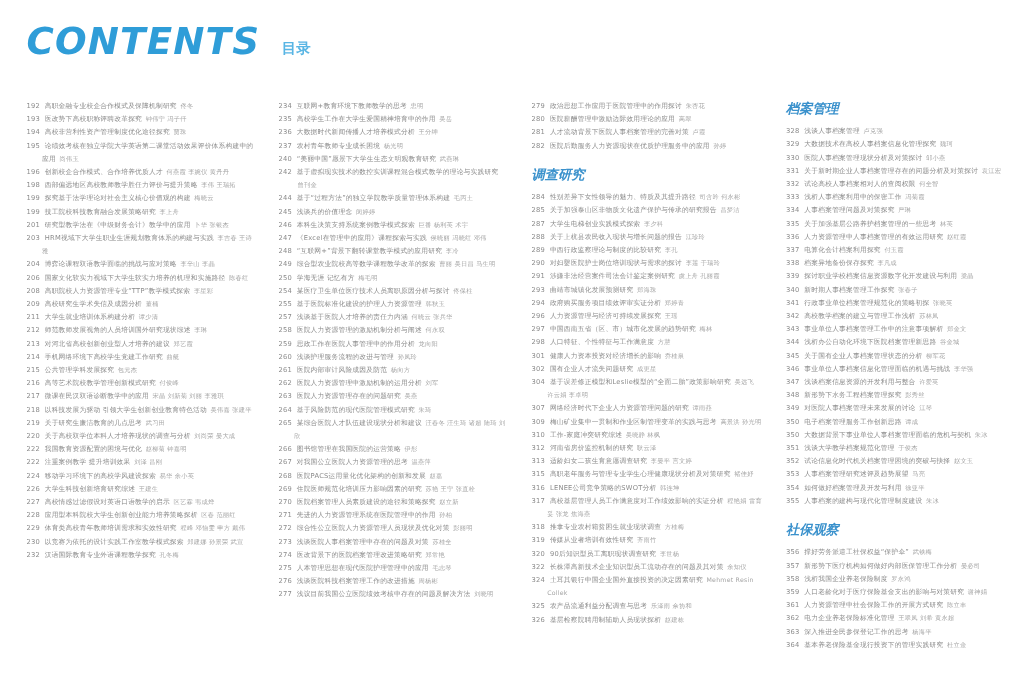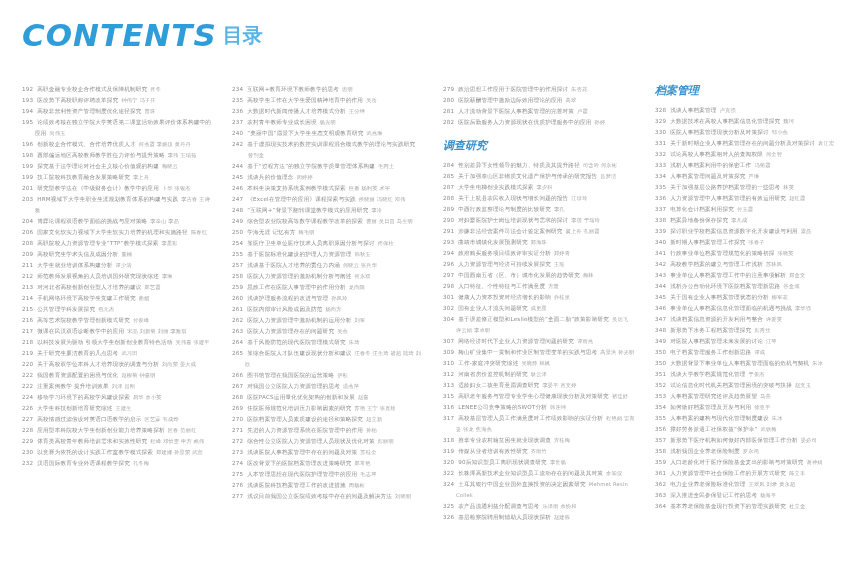--- a/index.html
+++ b/index.html
@@ -1,27 +1,27 @@
 <!DOCTYPE html>
 <html><head>
 <meta charset="utf-8">
 <style>
   html,body{margin:0;padding:0;}
   body{
     width:850px;height:578px;background:#ffffff;position:relative;overflow:hidden;
     font-family:"DejaVu Sans","Liberation Sans",sans-serif;
     --title-blue:#2f9dd8;--subtitle-blue:#58b5e4;--section-blue:#3a91cc;--entry-gray:#8b8b8b;
   }
-  .header{position:absolute;left:22px;top:20px;display:flex;align-items:flex-end;gap:6px;}
+  .header{position:absolute;left:22px;top:20px;display:flex;align-items:flex-end;gap:18px;}
   .title-en{
     font-size:31px;font-weight:bold;color:var(--title-blue);
     letter-spacing:1px;line-height:1;font-style:italic;
     font-family:"DejaVu Sans","Liberation Sans",sans-serif;
   }
-  .title-zh{font-size:20px;font-weight:bold;color:var(--subtitle-blue);padding-bottom:2px;font-family:Liberation Serif, serif;}
+  .title-zh{font-size:12px;font-weight:bold;color:var(--subtitle-blue);padding-bottom:2px;font-family:Liberation Serif, serif;}
   .columns{
     position:absolute;left:22px;top:84px;
     display:grid;grid-template-columns:190px 191px 192px 190px;column-gap:20px;
   }
   .col{display:block;}
   .entry{
     font-size:5.6px;line-height:11px;color:var(--entry-gray);
     padding-left:13px;text-indent:-13px;
     letter-spacing:0.2px;
   }
@@ -177,20 +177,21 @@
       <div class="entry"><span class="no">347</span> <span class="title">浅谈档案信息资源的开发利用与整合</span><span class="authors">许爱英</span></div>
       <div class="entry"><span class="no">348</span> <span class="title">新形势下水务工程档案管理探究</span><span class="authors">彭秀丝</span></div>
       <div class="entry"><span class="no">349</span> <span class="title">对医院人事档案管理未来发展的讨论</span><span class="authors">江琴</span></div>
       <div class="entry"><span class="no">350</span> <span class="title">电子档案管理服务工作创新思路</span><span class="authors">谭成</span></div>
       <div class="entry"><span class="no">350</span> <span class="title">大数据背景下事业单位人事档案管理面临的危机与契机</span><span class="authors">朱冰</span></div>
       <div class="entry"><span class="no">351</span> <span class="title">浅谈大学教学档案规范化管理</span><span class="authors">于俊杰</span></div>
       <div class="entry"><span class="no">352</span> <span class="title">试论信息化时代机关档案管理困境的突破与抉择</span><span class="authors">赵文玉</span></div>
       <div class="entry"><span class="no">353</span> <span class="title">人事档案管理研究述评及趋势展望</span><span class="authors">马亮</span></div>
       <div class="entry"><span class="no">354</span> <span class="title">如何做好档案管理及开发与利用</span><span class="authors">徐亚平</span></div>
       <div class="entry"><span class="no">355</span> <span class="title">人事档案的建构与现代化管理制度建设</span><span class="authors">朱冰</span></div>
+      <div class="section-header">社保观察</div>
       <div class="entry"><span class="no">356</span> <span class="title">撑好劳务派遣工社保权益“保护伞”</span><span class="authors">武铁梅</span></div>
       <div class="entry"><span class="no">357</span> <span class="title">新形势下医疗机构如何做好内部医保管理工作分析</span><span class="authors">晏必司</span></div>
       <div class="entry"><span class="no">358</span> <span class="title">浅析我国企业养老保险制度</span><span class="authors">罗永鸿</span></div>
       <div class="entry"><span class="no">359</span> <span class="title">人口老龄化对于医疗保险基金支出的影响与对策研究</span><span class="authors">谢神娟</span></div>
       <div class="entry"><span class="no">361</span> <span class="title">人力资源管理中社会保险工作的开展方式研究</span><span class="authors">陈立丰</span></div>
       <div class="entry"><span class="no">362</span> <span class="title">电力企业养老保险标准化管理</span><span class="authors">王翠凤 刘希 黄永超</span></div>
       <div class="entry"><span class="no">363</span> <span class="title">深入推进全民参保登记工作的思考</span><span class="authors">杨海平</span></div>
       <div class="entry"><span class="no">364</span> <span class="title">基本养老保险基金现行投资下的管理实践研究</span><span class="authors">杜立金</span></div>
     </div>
   </div>

